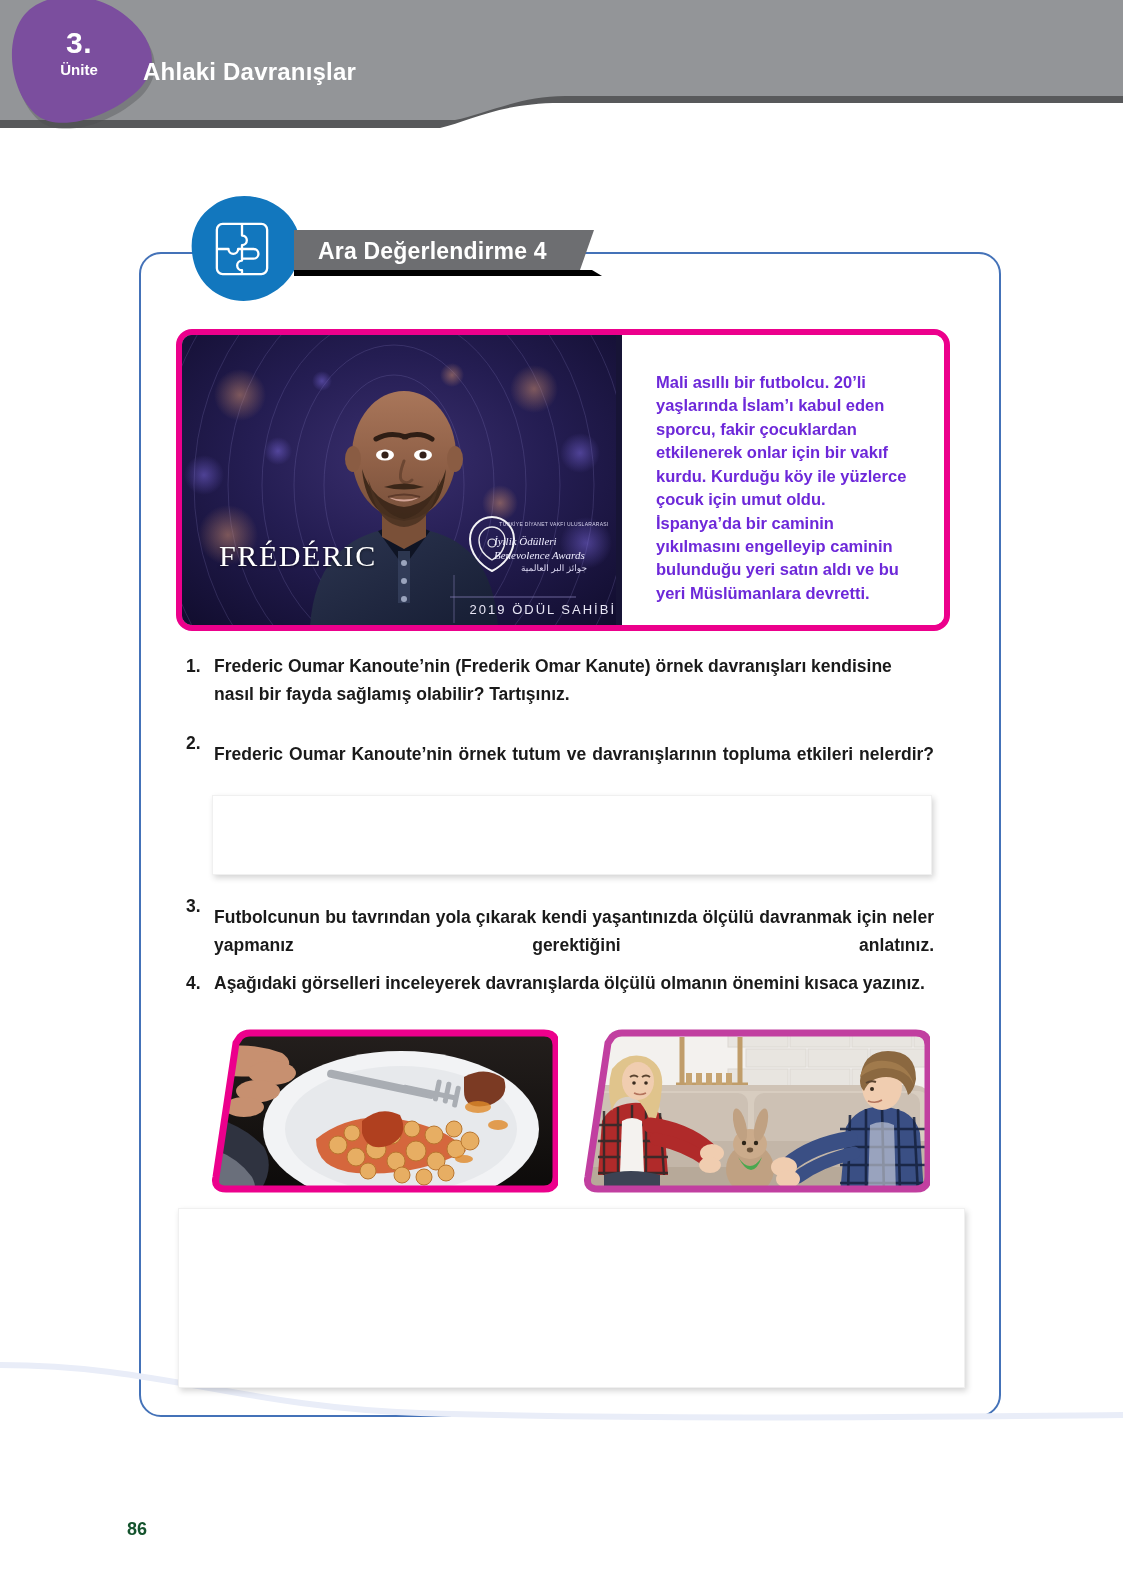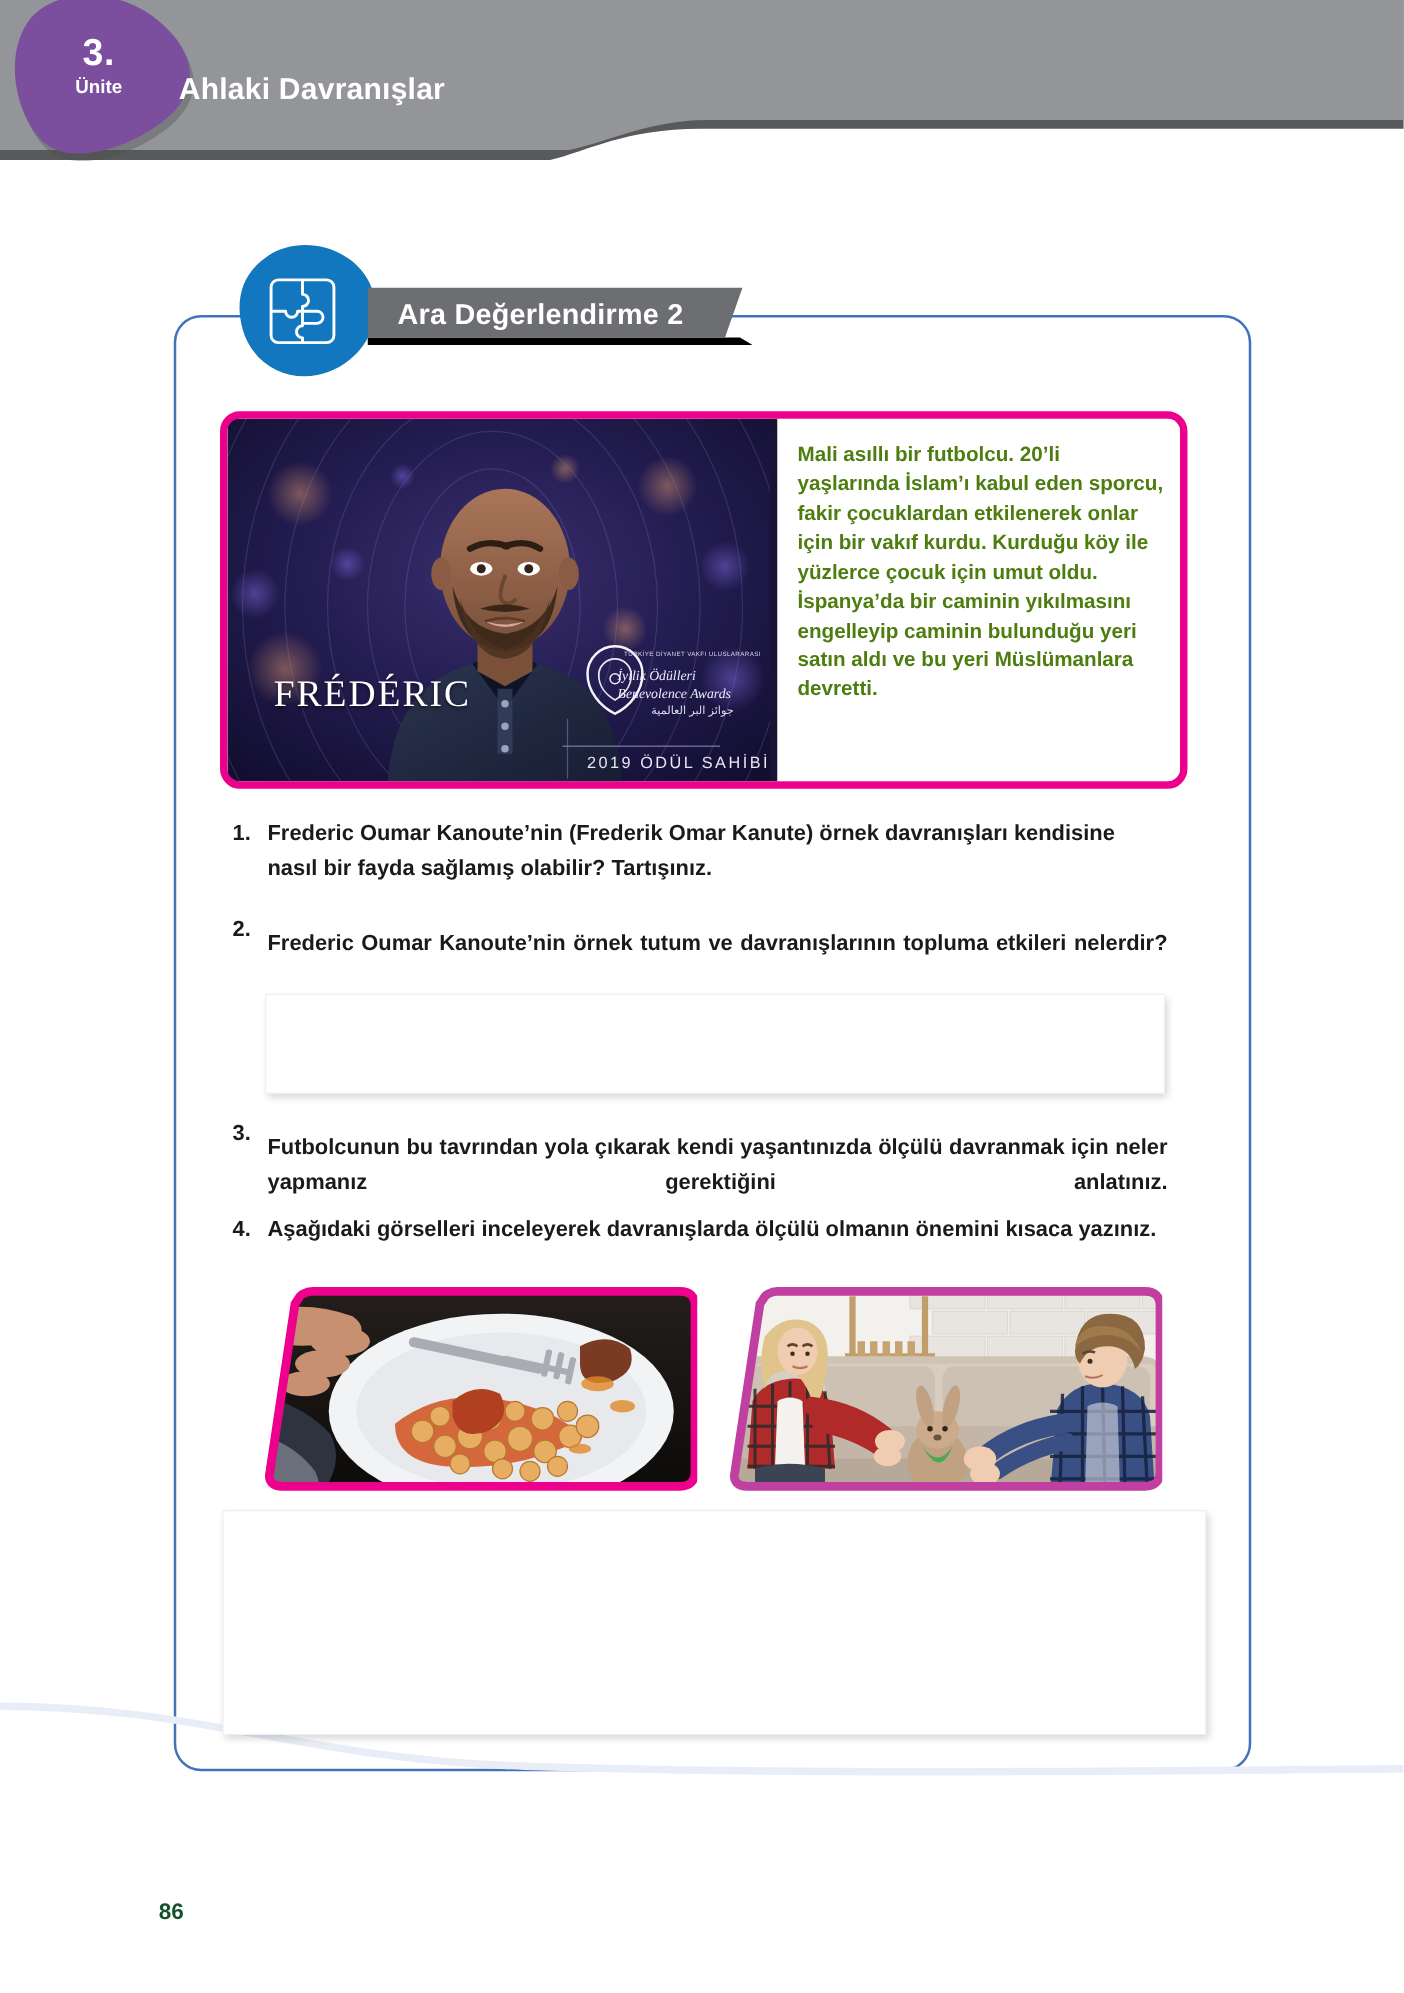--- a/index.html
+++ b/index.html
@@ -206,22 +206,22 @@
     font-size: 9px;
   }
   .text-pane {
     position: relative;
     flex: 1 1 auto;
     background: #ffffff;
     padding: 18px 12px 10px 16px;
     box-sizing: border-box;
   }
   .text-pane p {
-    margin: 0;
-    color: #4d7c0f;
+    margin: 18px;
+    color: #6d28d9;
     font-size: 16.5px;
     font-weight: bold;
     line-height: 1.42;
   }
 
   
   .q {
     position: absolute;
     display: flex;
     font-size: 17.5px;
@@ -316,21 +316,21 @@
     <path d="M30,4 V16 a5,5 0 1 1 0,10 V30"></path>
     <path d="M4,30 H16 a5,5 0 1 0 10,0 H30"></path>
     <path d="M30,30 H42 a5,5 0 1 1 0,10 H30"></path>
     <path d="M30,30 V42 a5,5 0 1 0 0,10 V56"></path>
   </g>
 </svg>
 <svg class="ribbon" viewBox="0 0 318 46">
   <path d="M0,40 H298 L308,46 H0 Z" fill="#000000"></path>
   <path d="M0,0 H300 L286,40 H0 Z" fill="#6d6e71"></path>
 </svg>
-<div class="ribbon-label">Ara Değerlendirme  2</div>
+<div class="ribbon-label">Ara Değerlendirme  4</div>
 
 <div class="pink-card">
 
   <div class="photo-pane">
     <svg class="photo-svg" width="434" height="292" viewBox="0 0 434 292">
       <defs>
         <radialGradient id="bgGrad" cx="50%" cy="42%" r="78%">
           <stop offset="0%" stop-color="#3a2f6e"></stop>
           <stop offset="45%" stop-color="#241d52"></stop>
           <stop offset="100%" stop-color="#100c2c"></stop>

